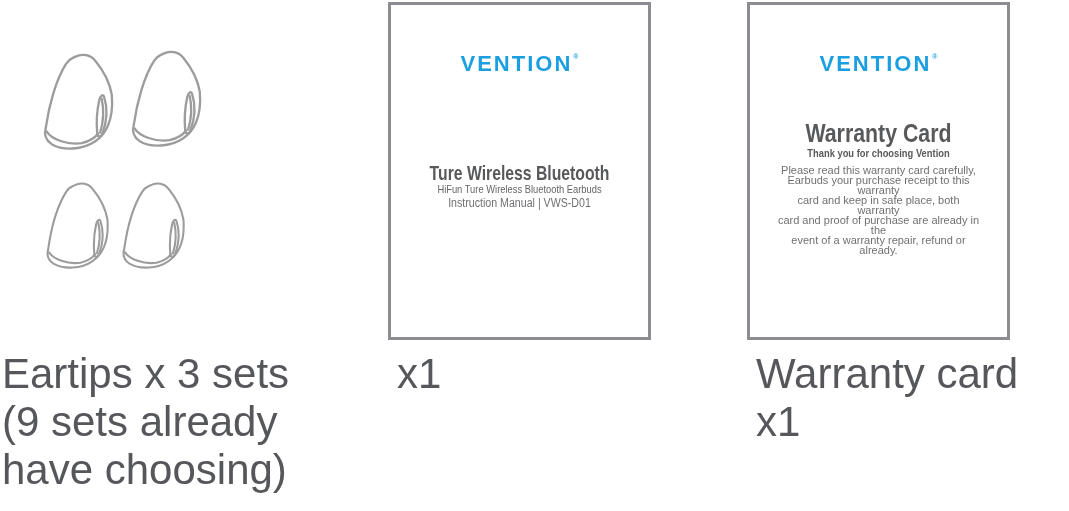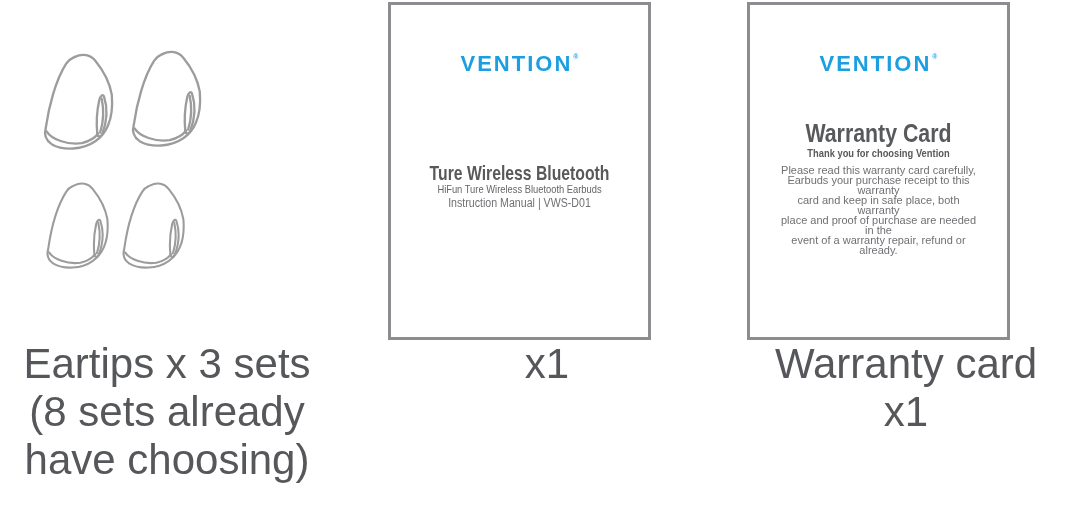--- a/index.html
+++ b/index.html
@@ -84,25 +84,25 @@
     right: 26px;
     text-align: center;
     font-size: 11px;
     line-height: 10px;
     color: #6f7073;
   }
 
   
   .caption {
     position: absolute;
-    top: 340px;
+    top: 350px;
     font-size: 42px;
     line-height: 48px;
     color: #56575a;
-    text-align: center;
+    text-align: left;
     white-space: nowrap;
   }
   .eartips-caption  { left: 2px;   width: 330px; }
   .manual-caption   { left: 397px; width: 300px; }
   .warranty-caption { left: 756px; width: 300px; }
 </style>
 </head>
 <body>
 
 <div class="canvas">
@@ -117,21 +117,21 @@
       </g>
     </defs>
     <use href="#eartip" transform="translate(12,6) scale(0.97)"></use>
     <use href="#eartip" transform="translate(100,3) scale(0.97)"></use>
     <use href="#eartip" transform="translate(15,135) scale(0.87)"></use>
     <use href="#eartip" transform="translate(91,135) scale(0.87)"></use>
   </svg>
 
   <div class="caption eartips-caption">
     <div>Eartips x 3 sets</div>
-    <div>(8 sets already</div>
+    <div>(9 sets already</div>
     <div>have choosing)</div>
   </div>
 
   <div class="card manual-card">
     <div class="logo">
       <span>VENTION</span><span class="reg">®</span>
     </div>
     <div class="card-line manual-title sx75">Ture Wireless Bluetooth</div>
     <div class="card-line manual-subtitle sx85">HiFun Ture Wireless Bluetooth Earbuds</div>
     <div class="card-line manual-model sx85">Instruction Manual | VWS-D01</div>
@@ -144,21 +144,21 @@
   <div class="card warranty-card">
     <div class="logo">
       <span>VENTION</span><span class="reg">®</span>
     </div>
     <div class="card-line warranty-title sx82">Warranty Card</div>
     <div class="card-line warranty-subtitle sx85">Thank you for choosing Vention</div>
     <div class="warranty-body">
       <div>Please read this warranty card carefully,</div>
       <div>Earbuds your purchase receipt to this warranty</div>
       <div>card and keep in safe place, both warranty</div>
-      <div>place and proof of purchase are needed in the</div>
+      <div>card and proof of purchase are already in the</div>
       <div>event of a warranty repair, refund or</div>
       <div>already.</div>
     </div>
   </div>
 
   <div class="caption warranty-caption">
     <div>Warranty card</div>
     <div>x1</div>
   </div>
 

